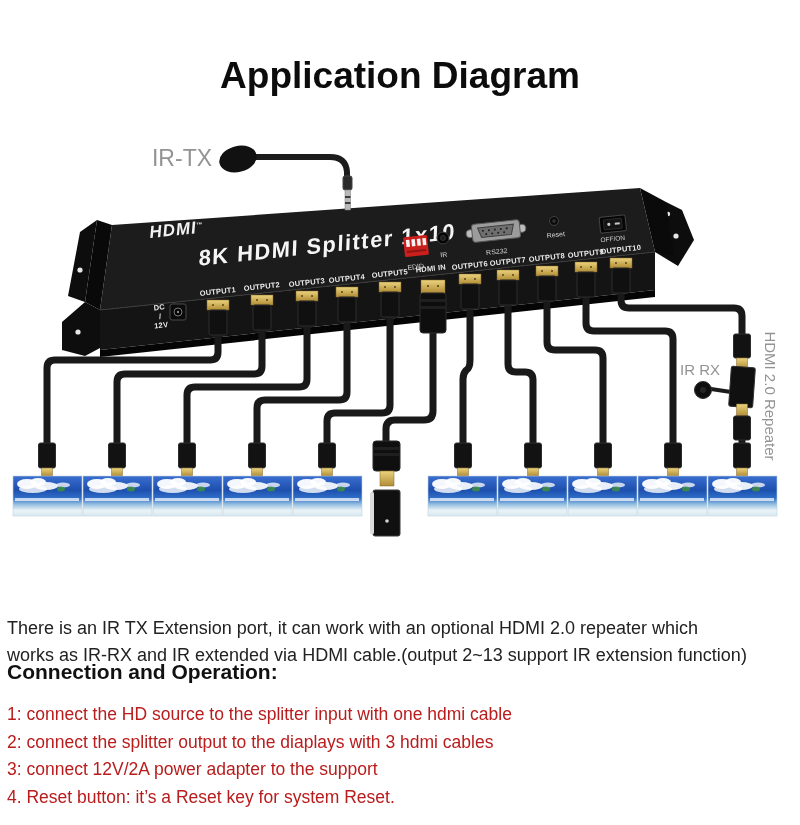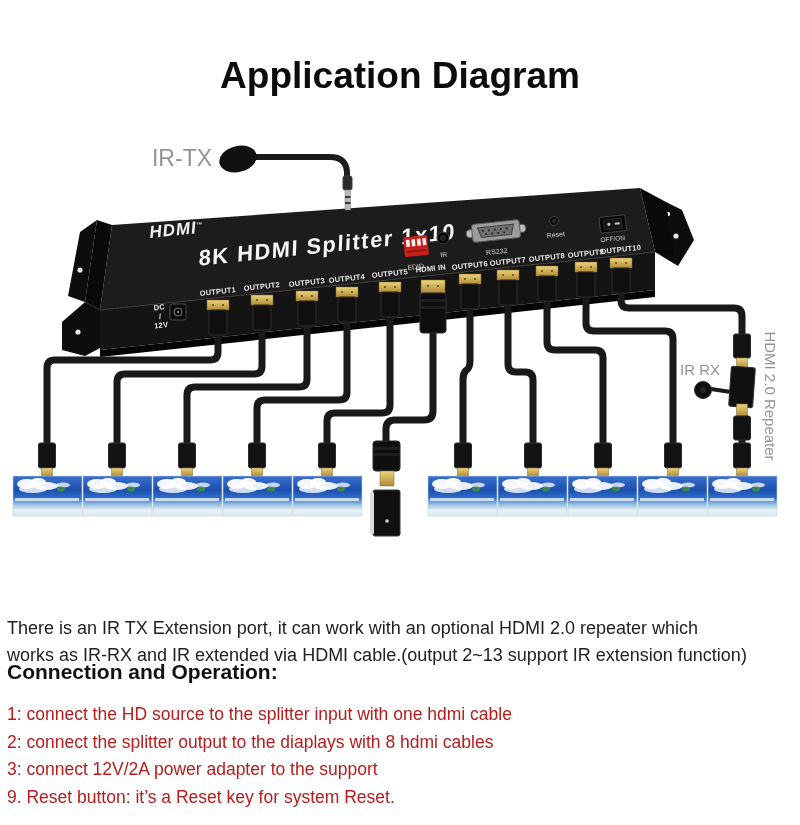--- a/index.html
+++ b/index.html
@@ -287,18 +287,18 @@
 
   <div class="desc">
     <div>There is an IR TX Extension port, it can work with an optional HDMI 2.0 repeater which</div>
     <div>works as IR-RX and IR extended via HDMI cable.(output 2~13 support IR extension function)</div>
   </div>
 
   <div class="heading">Connection and Operation:</div>
 
   <div class="steps">
     <div>1: connect the HD source to the splitter input with one hdmi cable</div>
-    <div>2: connect the splitter output to the diaplays with 8 hdmi cables</div>
+    <div>2: connect the splitter output to the diaplays with 3 hdmi cables</div>
     <div>3: connect 12V/2A power adapter to the support</div>
-    <div>9. Reset button: it’s a Reset key for system Reset.</div>
+    <div>4. Reset button: it’s a Reset key for system Reset.</div>
   </div>
 
 </div>
 
 </body></html>

